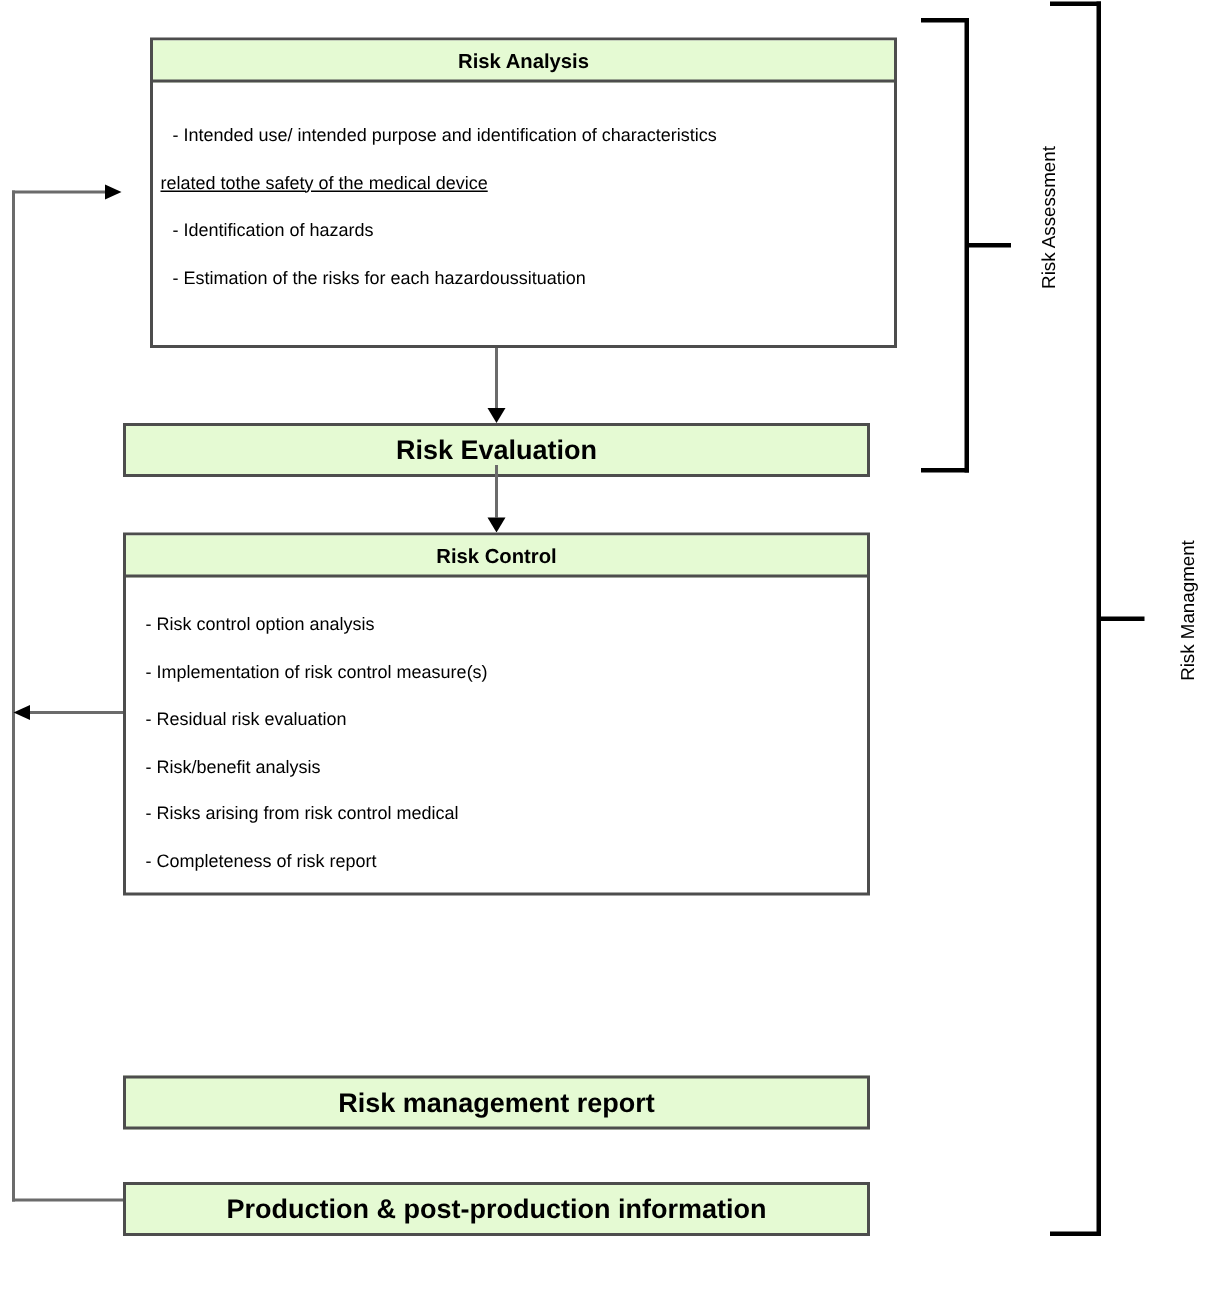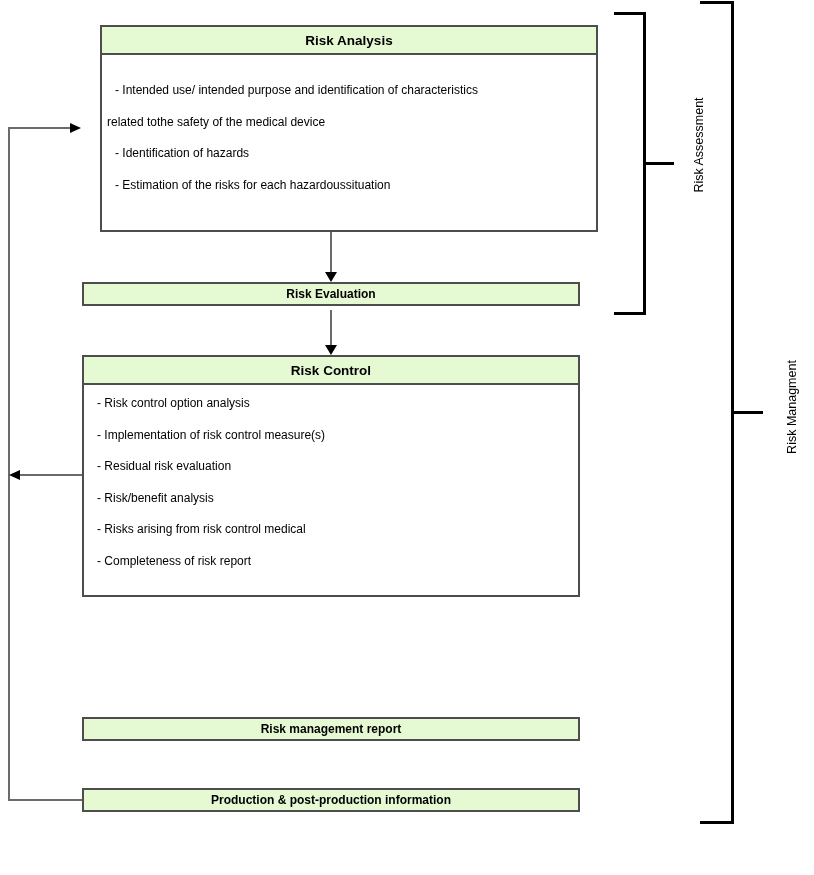--- a/index.html
+++ b/index.html
@@ -19,29 +19,29 @@
   .box{position:absolute;box-sizing:border-box;border:2px solid var(--box-border);background:#fff;}
   .box-hdr{
     box-sizing:border-box;height:28px;background:var(--box-fill);
     border-bottom:2px solid var(--box-border);
     display:flex;align-items:center;justify-content:center;
     font-weight:bold;font-size:13.5px;
   }
   .box-body{font-size:12px;}
   .box-body p{margin:0;line-height:31.5px;white-space:nowrap;}
   .pad-first{padding-top:20px;}
-  .pad-first2{padding-top:3px;}
+  .pad-first2{padding-top:16px;}
   .b-item{padding-left:13px;}
-  .b-cont{padding-left:5px;}
+  .b-cont{padding-left:5px;text-decoration:underline;}
   
   .bar{
-    position:absolute;box-sizing:border-box;height:24px;
+    position:absolute;box-sizing:border-box;height:36px;
     border:2px solid var(--box-border);background:var(--box-fill);
     display:flex;align-items:center;justify-content:center;
-    font-weight:bold;font-size:12px;
+    font-weight:bold;font-size:18px;
   }
   
   .ln{position:absolute;background:var(--connector);}
   
   .ah-down{position:absolute;width:0;height:0;
     border-left:6px solid transparent;border-right:6px solid transparent;
     border-top:10px solid var(--arrowhead);}
   .ah-right{position:absolute;width:0;height:0;
     border-top:5px solid transparent;border-bottom:5px solid transparent;
     border-left:11px solid var(--arrowhead);}

